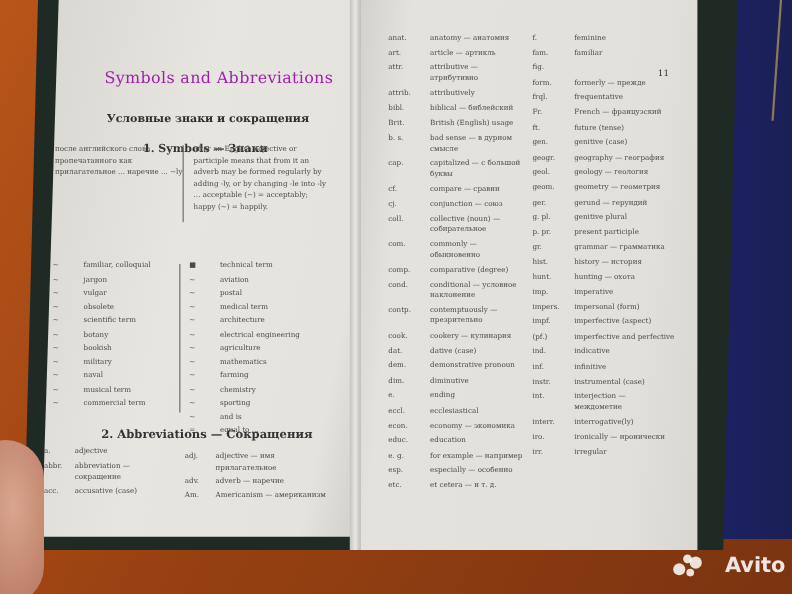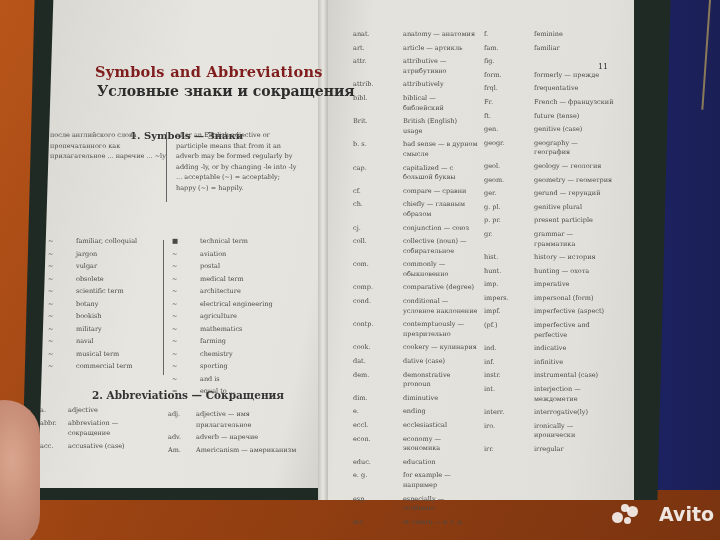--- a/index.html
+++ b/index.html
@@ -14,29 +14,29 @@
     transform:skewX(-1.5deg);}
   .page-left{position:absolute;left:38px;top:0;width:290px;height:488px;
     background:linear-gradient(100deg,#d9d8d3 0%,#e6e5df 40%,#e4e3dd 85%,#cfcec8 100%);
     transform:skewX(-1.8deg);transform-origin:bottom;}
   .page-right{position:absolute;left:322px;top:0;width:312px;height:500px;
     background:linear-gradient(95deg,#d0cfca 0%,#e3e2dc 15%,#e1e0db 80%,#d8d7d1 100%);}
   .gutter{position:absolute;left:318px;top:0;width:10px;height:500px;
     background:linear-gradient(90deg,#c4c3bd,#e8e7e2,#bdbcb6);}
   .thumb{position:absolute;left:-30px;top:400px;width:70px;height:150px;border-radius:40px;
     background:radial-gradient(ellipse at 60% 40%,#d9a58e 0%,#c58a73 50%,#a8705c 100%);}
-  .title-main{position:absolute;left:95px;top:63px;font-size:14.5px;color:#7f1d1d;letter-spacing:0.3px;font-weight:bold;}
-  .title-ru{position:absolute;left:97px;top:83px;font-size:14px;font-weight:bold;color:#2d2d2b;}
+  .title-main{position:absolute;left:95px;top:63px;font-size:14.5px;color:#a21caf;letter-spacing:0.3px;}
+  .title-ru{position:absolute;left:97px;top:103px;font-size:10px;font-weight:bold;color:#2d2d2b;}
   .sec1{position:absolute;left:130px;top:111px;font-size:10px;color:#333;font-weight:bold;margin-top:19px;}
   .sec2{position:absolute;left:92px;top:389px;font-size:10.5px;color:#333;font-weight:bold;}
   .col{position:absolute;font-size:6.5px;line-height:10.5px;color:#4a4a47;filter:blur(0.6px);}
   .divider{position:absolute;width:1px;background:#666;}
   .entry{display:flex;gap:6px;margin-bottom:2px;}
   .entry .k{width:22px;flex:none;}
-  .rentry{display:flex;gap:22px;margin-bottom:4px;}
+  .rentry{display:flex;gap:10px;margin-bottom:4px;}
   .rentry .k{width:28px;flex:none;}
   .pagenum{position:absolute;left:598px;top:18px;font-size:8px;color:#333;margin-top:44px;}
   .avito{position:absolute;left:612px;top:503px;display:flex;align-items:center;gap:21px;}
   .avito-dots{position:relative;width:26px;height:20px;}
   .avito-dots span{position:absolute;border-radius:50%;background:rgba(255,255,255,0.85);}
   .avito-text{color:rgba(255,255,255,0.88);font-family:"DejaVu Sans",sans-serif;font-weight:bold;font-size:19px;}
 </style>
 </head>
 <body>
 
@@ -226,24 +226,20 @@
       </div>
     <div class="rentry">
         <span class="k">cap.</span>
         <span>capitalized — с большой буквы</span>
       </div>
     <div class="rentry">
         <span class="k">cf.</span>
         <span>compare — сравни</span>
       </div>
     <div class="rentry">
-        <span class="k">ch.</span>
-        <span>chiefly — главным образом</span>
-      </div>
-    <div class="rentry">
         <span class="k">cj.</span>
         <span>conjunction — союз</span>
       </div>
     <div class="rentry">
         <span class="k">coll.</span>
         <span>collective (noun) — собирательное</span>
       </div>
     <div class="rentry">
         <span class="k">com.</span>
         <span>commonly — обыкновенно</span>

